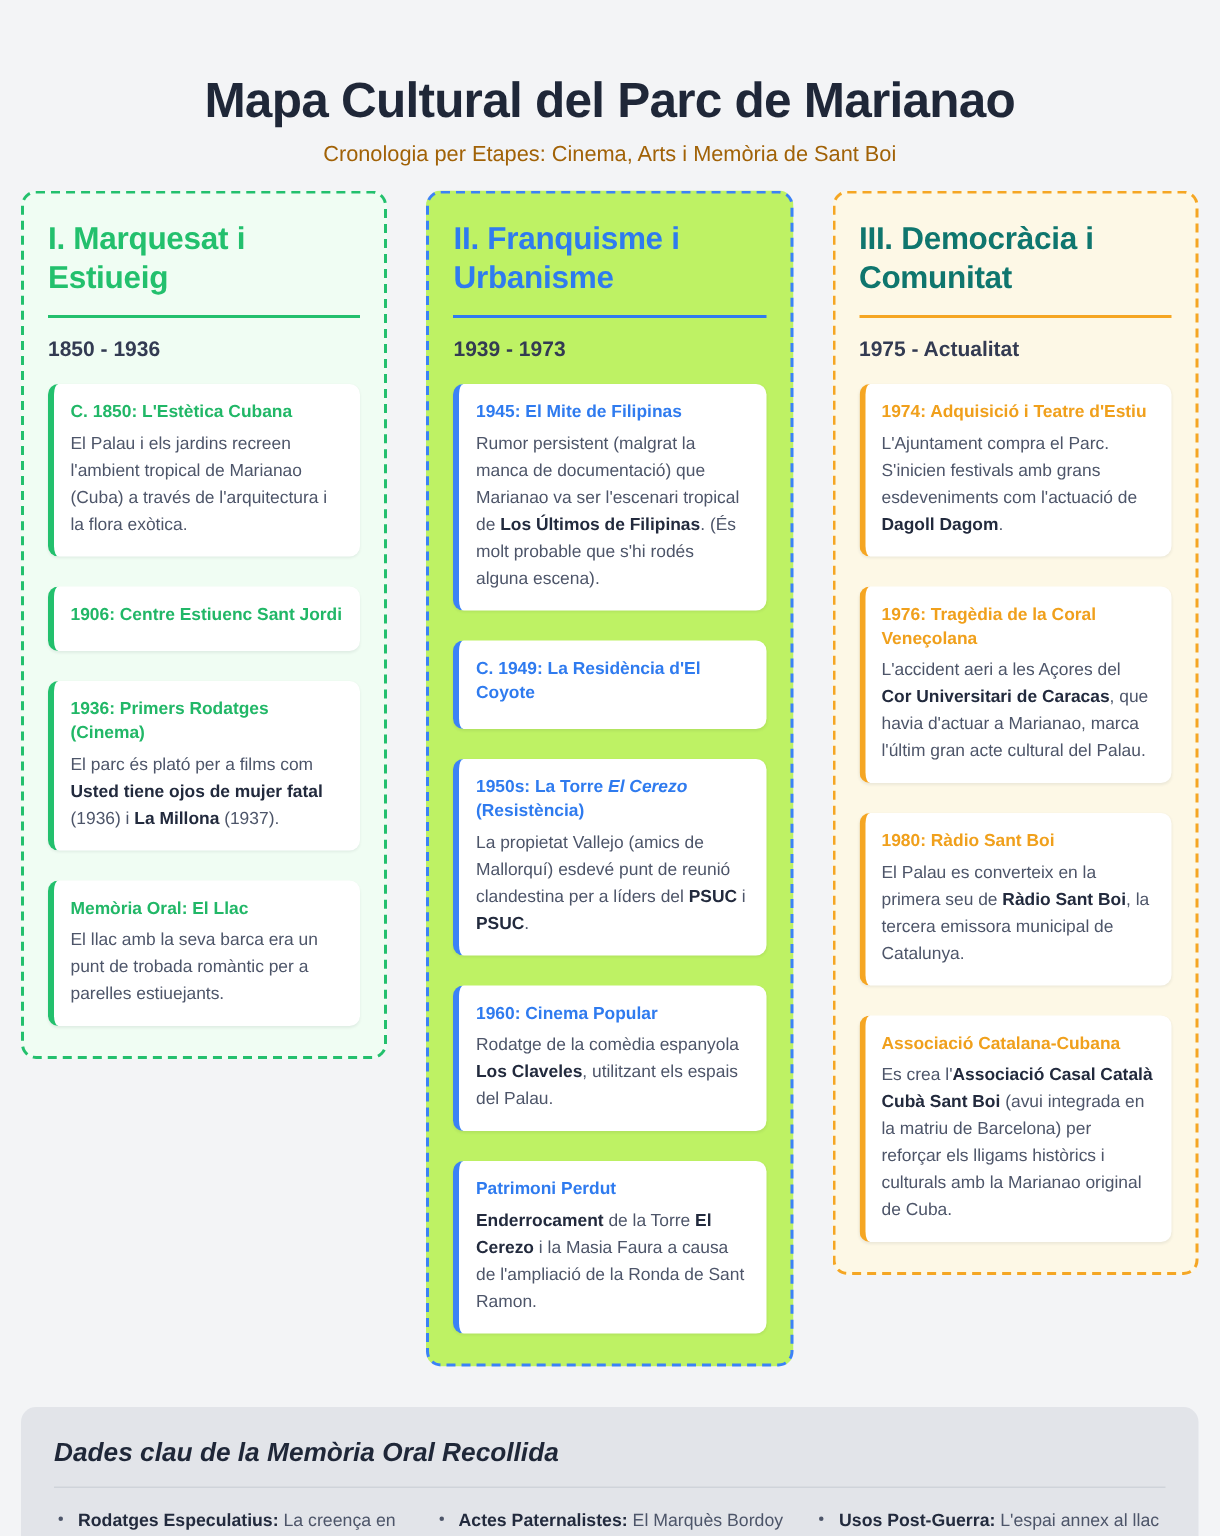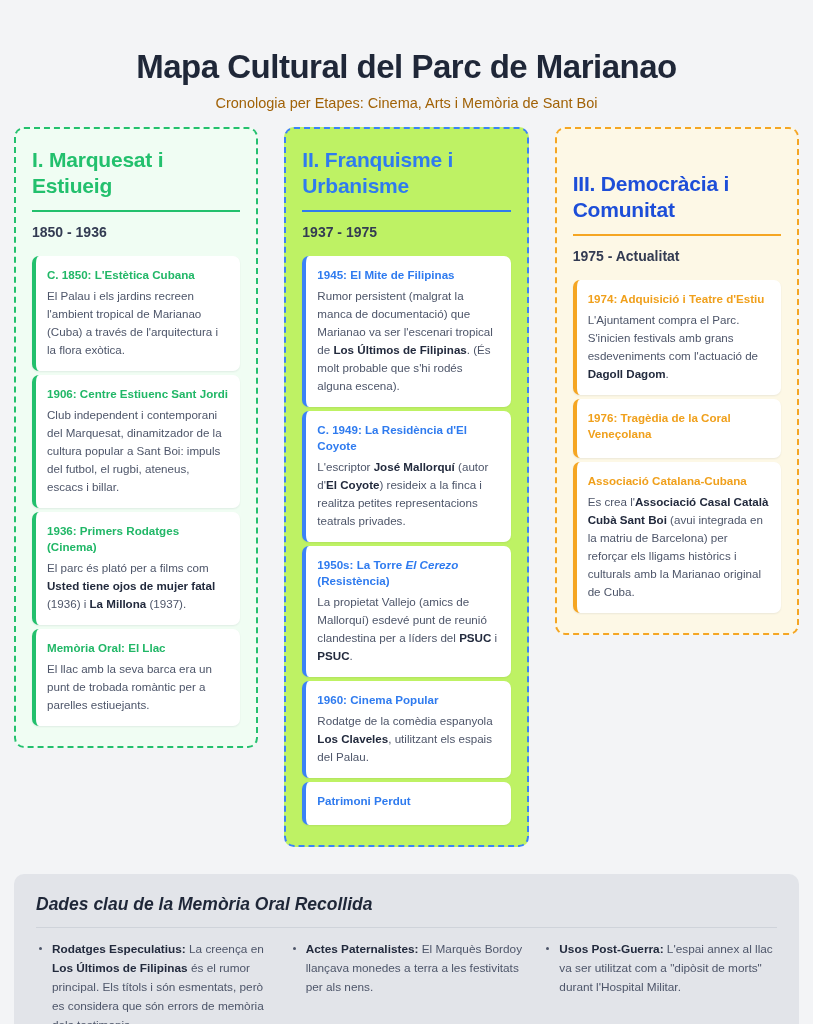--- a/index.html
+++ b/index.html
@@ -53,42 +53,42 @@
 
   .col-title {
     font-size: 21px;
     font-weight: bold;
     line-height: 1.22;
     letter-spacing: -0.2px;
     padding-bottom: 12px;
   }
   .col-green  .col-title { color: #23c06d; }
   .col-blue   .col-title { color: #2f7bef; }
-  .col-orange .col-title { color: #1d4ed8; margin-top: 24px; }
+  .col-orange .col-title { color: #0f766e; }
 
   .col-rule { height: 2px; width: 100%; margin-bottom: 12px; }
   .col-green  .col-rule { background: #23c06d; }
   .col-blue   .col-rule { background: #2f7bef; }
   .col-orange .col-rule { background: #f5a623; }
 
   .col-range {
     font-size: 14px;
     font-weight: bold;
     color: #333b52;
     margin-bottom: 16px;
   }
 
   
   .card {
     background: #ffffff;
     border-radius: 7px;
     border-left-width: 4px;
     border-left-style: solid;
     padding: 11px 12px 12px 11px;
-    margin-bottom: 4px;
+    margin-bottom: 20px;
     box-shadow: 0 1px 2px rgba(16,24,40,0.07);
   }
   .card:last-child { margin-bottom: 0; }
   .col-green  .card { border-left-color: #23c06d; }
   .col-blue   .card { border-left-color: #3b82f6; }
   .col-orange .card { border-left-color: #f5a623; }
 
   .card-title {
     font-size: 11.6px;
     font-weight: bold;
@@ -165,65 +165,69 @@
       <div class="column col-green">
         <div class="col-title">I. Marquesat i Estiueig</div>
         <div class="col-rule"></div>
         <div class="col-range">1850 - 1936</div>
         <div class="card">
           <div class="card-title">C. 1850: L'Estètica Cubana</div>
           <div class="card-body">El Palau i els jardins recreen l'ambient tropical de Marianao (Cuba) a través de l'arquitectura i la flora exòtica.</div>
         </div>
         <div class="card">
           <div class="card-title">1906: Centre Estiuenc Sant Jordi</div>
-          <div class="card-body">Club independent i contemporani del Marquesat, dinamitzador de la cultura popular a Sant Boi: impuls del futbol, el rugbi, ateneus, escacs i billar.</div>
         </div>
         <div class="card">
           <div class="card-title">1936: Primers Rodatges (Cinema)</div>
           <div class="card-body">El parc és plató per a films com <b>Usted tiene ojos de mujer fatal</b> (1936) i <b>La Millona</b> (1937).</div>
         </div>
         <div class="card">
           <div class="card-title">Memòria Oral: El Llac</div>
           <div class="card-body">El llac amb la seva barca era un punt de trobada romàntic per a parelles estiuejants.</div>
         </div>
       </div>
       <div class="column col-blue">
         <div class="col-title">II. Franquisme i Urbanisme</div>
         <div class="col-rule"></div>
-        <div class="col-range">1937 - 1975</div>
+        <div class="col-range">1939 - 1973</div>
         <div class="card">
           <div class="card-title">1945: El Mite de Filipinas</div>
           <div class="card-body">Rumor persistent (malgrat la manca de documentació) que Marianao va ser l'escenari tropical de <b>Los Últimos de Filipinas</b>. (És molt probable que s'hi rodés alguna escena).</div>
         </div>
         <div class="card">
           <div class="card-title">C. 1949: La Residència d'El Coyote</div>
-          <div class="card-body">L'escriptor <b>José Mallorquí</b> (autor d'<b>El Coyote</b>) resideix a la finca i realitza petites representacions teatrals privades.</div>
         </div>
         <div class="card">
           <div class="card-title">1950s: La Torre <i>El Cerezo</i> (Resistència)</div>
           <div class="card-body">La propietat Vallejo (amics de Mallorquí) esdevé punt de reunió clandestina per a líders del <b>PSUC</b> i <b>PSUC</b>.</div>
         </div>
         <div class="card">
           <div class="card-title">1960: Cinema Popular</div>
           <div class="card-body">Rodatge de la comèdia espanyola <b>Los Claveles</b>, utilitzant els espais del Palau.</div>
         </div>
         <div class="card">
           <div class="card-title">Patrimoni Perdut</div>
+          <div class="card-body"><b>Enderrocament</b> de la Torre <b>El Cerezo</b> i la Masia Faura a causa de l'ampliació de la Ronda de Sant Ramon.</div>
         </div>
       </div>
       <div class="column col-orange">
         <div class="col-title">III. Democràcia i Comunitat</div>
         <div class="col-rule"></div>
         <div class="col-range">1975 - Actualitat</div>
         <div class="card">
           <div class="card-title">1974: Adquisició i Teatre d'Estiu</div>
           <div class="card-body">L'Ajuntament compra el Parc. S'inicien festivals amb grans esdeveniments com l'actuació de <b>Dagoll Dagom</b>.</div>
         </div>
         <div class="card">
           <div class="card-title">1976: Tragèdia de la Coral Veneçolana</div>
+          <div class="card-body">L'accident aeri a les Açores del <b>Cor Universitari de Caracas</b>, que havia d'actuar a Marianao, marca l'últim gran acte cultural del Palau.</div>
+        </div>
+        <div class="card">
+          <div class="card-title">1980: Ràdio Sant Boi</div>
+          <div class="card-body">El Palau es converteix en la primera seu de <b>Ràdio Sant Boi</b>, la tercera emissora municipal de Catalunya.</div>
         </div>
         <div class="card">
           <div class="card-title">Associació Catalana-Cubana</div>
           <div class="card-body">Es crea l'<b>Associació Casal Català Cubà Sant Boi</b> (avui integrada en la matriu de Barcelona) per reforçar els lligams històrics i culturals amb la Marianao original de Cuba.</div>
         </div>
       </div>
     </div>
 
   <div class="footer">
     <h2>Dades clau de la Memòria Oral Recollida</h2>

